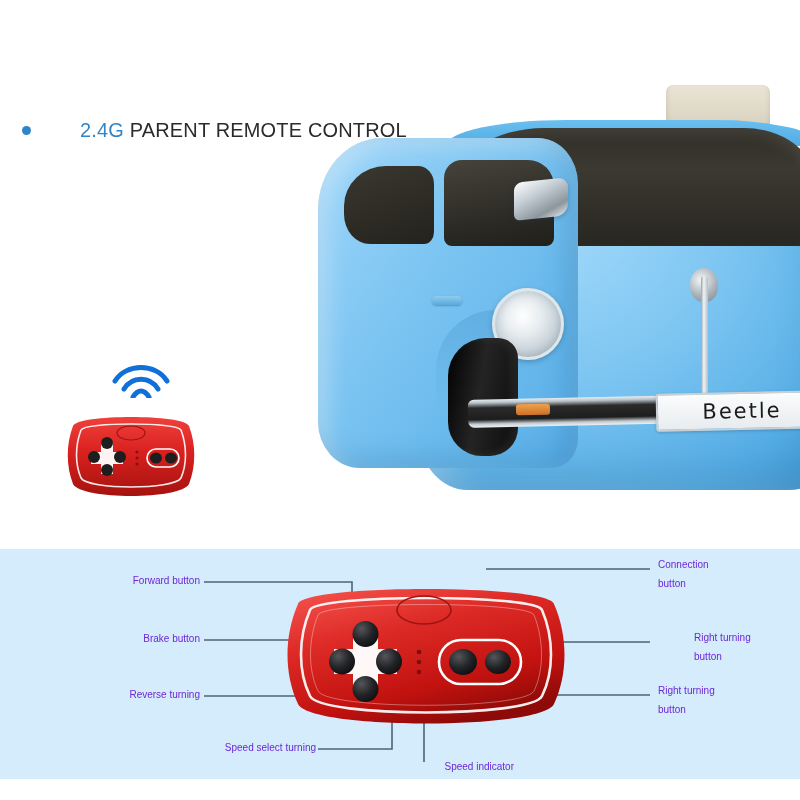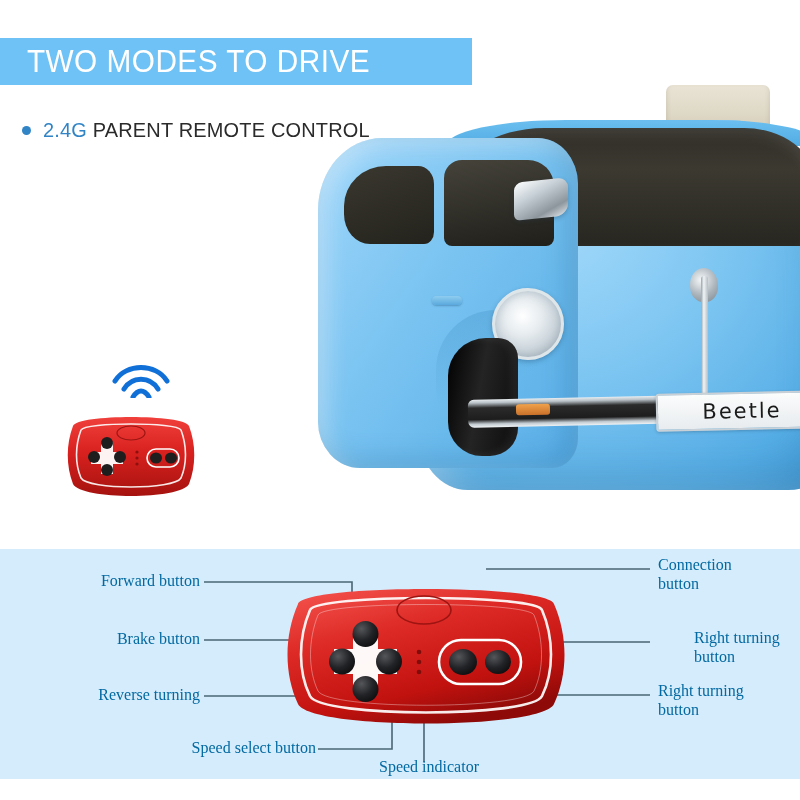--- a/index.html
+++ b/index.html
@@ -50,20 +50,21 @@
   .features {
     position: absolute;
     left: 22px;
     top: 113px;
     width: 420px;
   }
   .feature-row {
     display: flex;
     align-items: center;
     height: 34px;
+    gap: 37px;
   }
   .bullet-dot {
     width: 9px;
     height: 9px;
     border-radius: 50%;
     background: #3184c6;
     margin-right: 12px;
     flex: 0 0 auto;
   }
   .feature-text {
@@ -309,29 +310,29 @@
     position: absolute;
     left: 276px;
     top: 570px;
     width: 300px;
     height: 170px;
   }
 
   
   .callout {
     position: absolute;
-    font-family: Liberation Serif, serif;
-    font-size: 16px;
+    font-family: Liberation Sans, sans-serif;
+    font-size: 10px;
     line-height: 19px;
-    color: #0369a1;
+    color: #6d28d9;
     white-space: pre-line;
   }
   .callout.left  { text-align: right; }
   .callout.right { text-align: left; }
-  .callout.center{ text-align: center; }
+  .callout.center{ text-align: right; }
 
   .lbl-forward   { left: 18px;  top: 571px; width: 182px; }
   .lbl-brake     { left: 18px;  top: 629px; width: 182px; }
   .lbl-reverse   { left: 18px;  top: 685px; width: 182px; }
   .lbl-speedsel  { left: 88px;  top: 738px; width: 228px; }
   .lbl-speedind  { left: 344px; top: 757px; width: 170px; }
   .lbl-connection{ left: 658px; top: 555px; width: 140px; }
   .lbl-rightturn { left: 694px; top: 628px; width: 140px; }
   .lbl-leftturn  { left: 658px; top: 681px; width: 140px; }
 
@@ -342,23 +343,20 @@
     width: 800px;
     height: 231px;
     pointer-events: none;
   }
 </style>
 </head>
 <body>
 
 <div id="page">
 
-  <div class="banner">
-    <div class="banner-title">TWO MODES TO DRIVE</div>
-  </div>
 
   <div class="features">
     <div class="feature-row">
       <span class="bullet-dot"></span>
       <span class="feature-text"><span class="hl">2.4G</span><span> PARENT REMOTE CONTROL</span></span>
     </div>
   </div>
 
   <div class="car-stage">
     <div class="car-headrest"></div>
@@ -460,21 +458,21 @@
     <circle cx="143" cy="102" r="2.3" fill="#7e0d0b"></circle>
 
     <rect x="163" y="70" width="82" height="44" rx="22" fill="none" stroke="#ffffff" stroke-width="2.6"></rect>
     <ellipse cx="187" cy="92" rx="14" ry="13" fill="url(#btnG)"></ellipse>
     <ellipse cx="222" cy="92" rx="13" ry="12" fill="url(#btnG)"></ellipse>
   </svg>
 
   <div class="callout left   lbl-brake">Brake button</div>
   <div class="callout left   lbl-forward">Forward button</div>
   <div class="callout left   lbl-reverse">Reverse turning</div>
-  <div class="callout left   lbl-speedsel">Speed select button</div>
+  <div class="callout left   lbl-speedsel">Speed select turning</div>
   <div class="callout center lbl-speedind">Speed indicator</div>
   <div class="callout right  lbl-connection">Connection
 button</div>
   <div class="callout right  lbl-rightturn">Right turning
 button</div>
   <div class="callout right  lbl-leftturn">Right turning
 button</div>
 
 </div>
 

